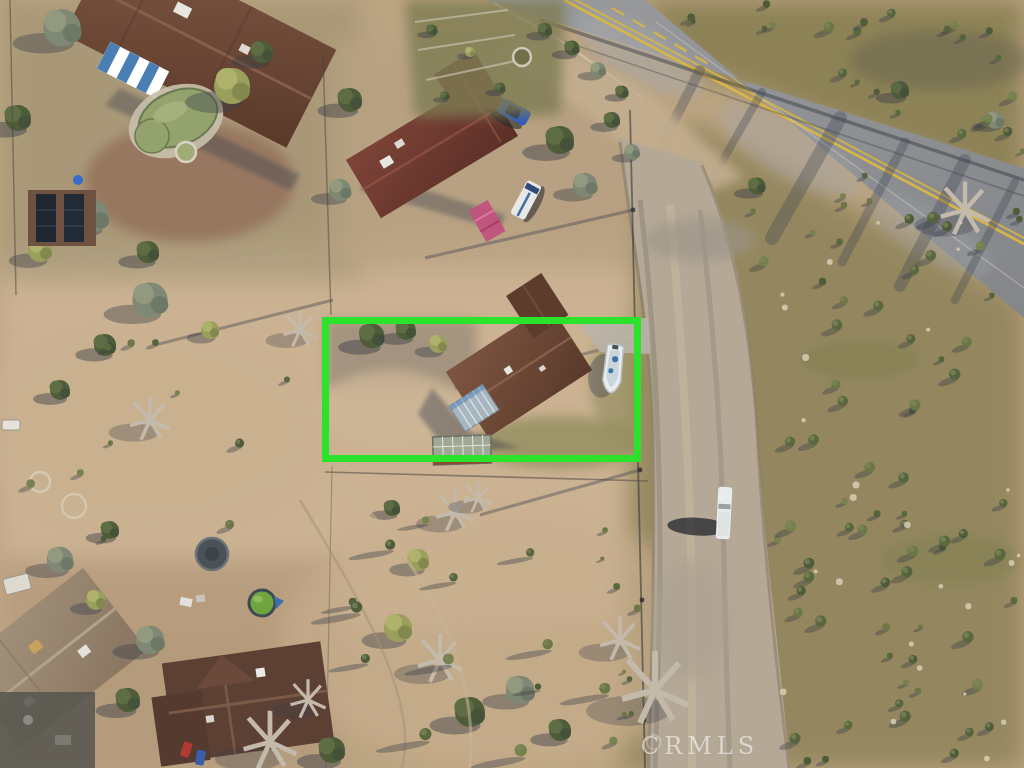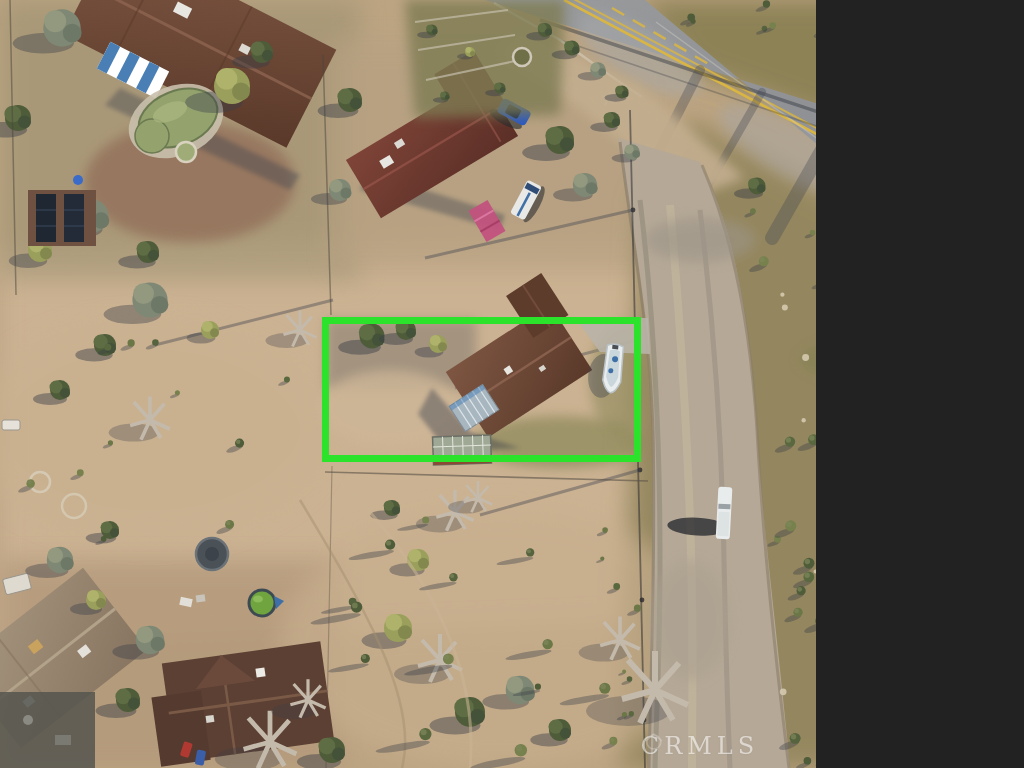--- a/index.html
+++ b/index.html
@@ -1,16 +1,16 @@
 <!DOCTYPE html>
 <html><head>
 <meta charset="utf-8">
 <style>
   html,body{margin:0;padding:0;background:#222;}
-  #stage{position:relative;width:816px;height:768px;overflow:hidden;
+  #stage{position:relative;width:1024px;height:768px;overflow:hidden;
          font-family:"Liberation Sans",sans-serif;}
   #stage svg{position:absolute;left:0;top:0;}
   #highlight-box{position:absolute;border-style:solid;box-sizing:border-box;
                  pointer-events:none;}
   #watermark{position:absolute;left:700px;top:746px;transform:translate(-50%,-50%);
              text-align:center;opacity:.55;pointer-events:none;}
   #watermark .wm-text{font-family:"DejaVu Serif","Liberation Serif",serif;
              font-size:24px;letter-spacing:5px;color:#fff;
              text-shadow:0 0 2px rgba(120,120,120,.4);}
   #watermark .wm-glyph{display:block;margin:0 auto 1px auto;opacity:.6;}

